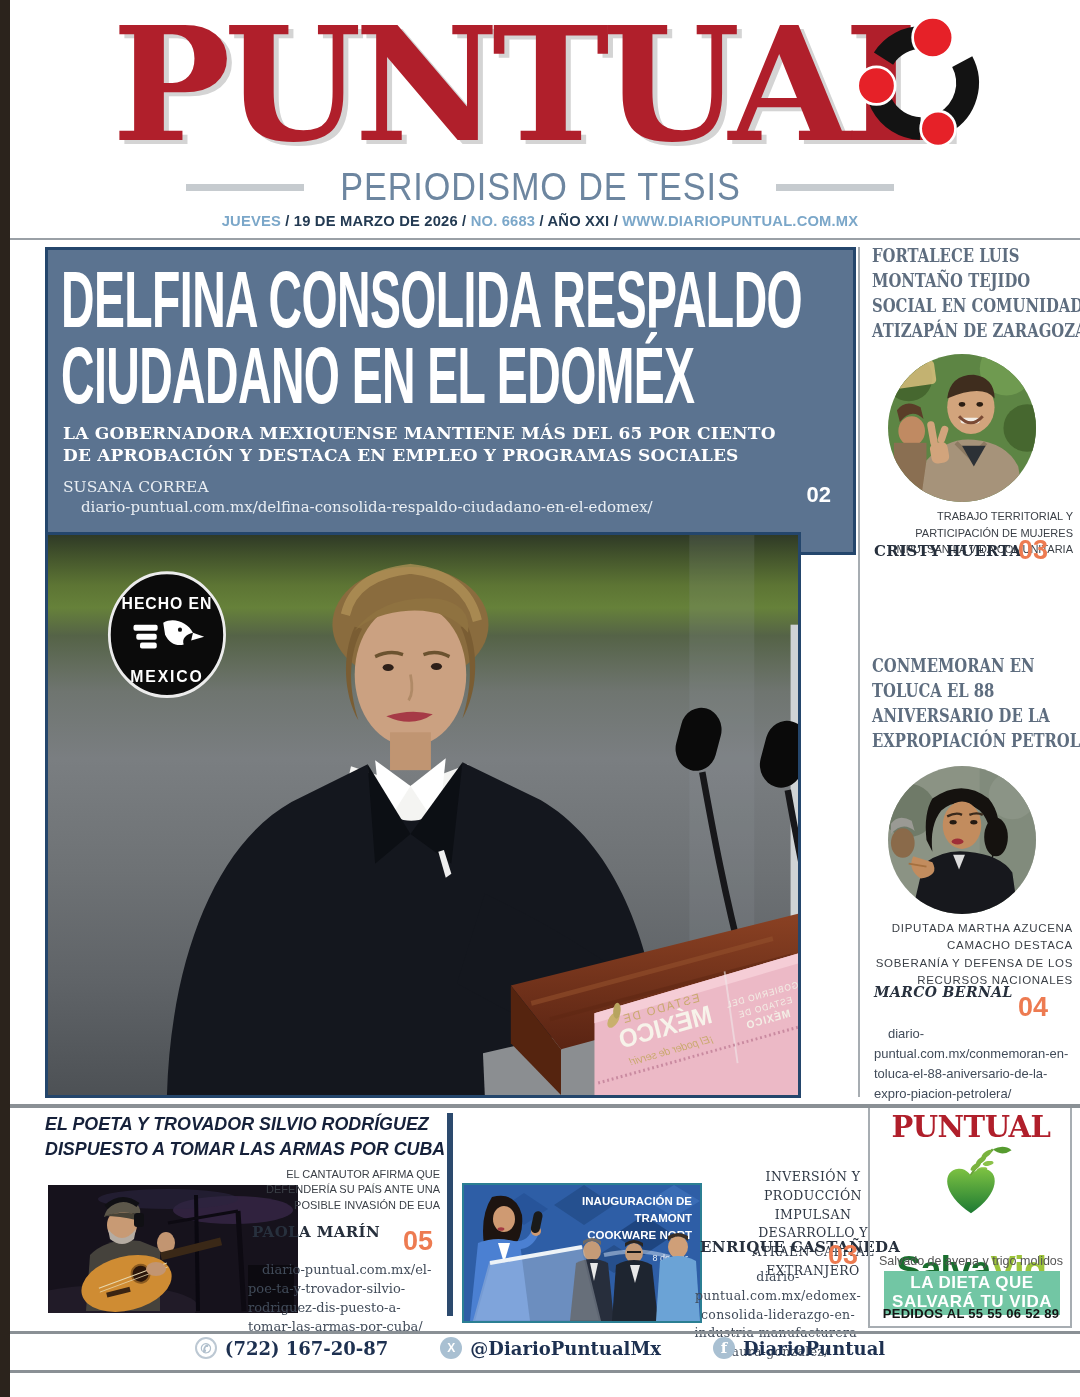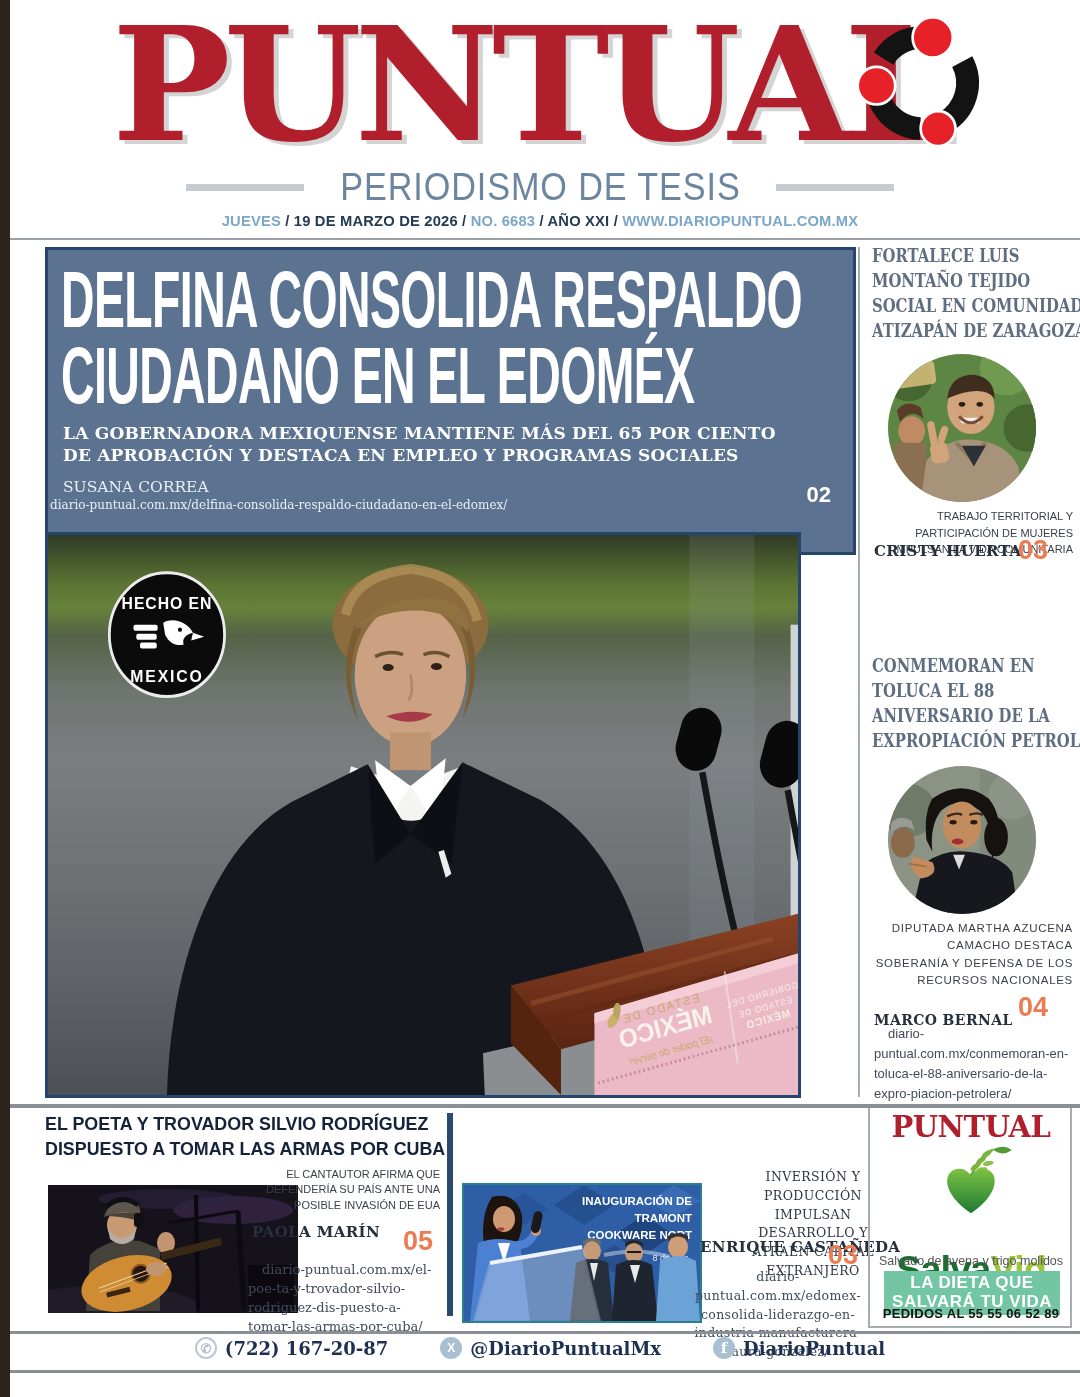--- a/index.html
+++ b/index.html
@@ -25,31 +25,31 @@
   
   .main-panel{left:45px;top:247px;width:811px;height:308px;background:#5b7390;
     border:3px solid #24466c;box-sizing:border-box;}
   .main-headline{position:absolute;left:13px;top:12px;color:#fff;font-weight:bold;}
   .main-headline div{white-space:nowrap;font-size:80px;line-height:0.95;letter-spacing:-1px;
     transform:scaleX(0.58);transform-origin:left top;}
   .main-subhead{position:absolute;left:15px;top:172px;width:730px;font-family:"DejaVu Serif",serif;
     font-weight:bold;font-size:17px;line-height:1.3;color:#fff;letter-spacing:0.2px;}
   .main-byline{position:absolute;left:15px;top:228px;font-family:"DejaVu Serif",serif;
     font-size:15.5px;color:#e9eef3;}
-  .main-url{position:absolute;left:2px;top:248px;font-family:"DejaVu Serif",serif;
-    font-size:12px;color:#e9eef3;}
+  .main-url{position:absolute;left:33px;top:248px;font-family:"DejaVu Serif",serif;
+    font-size:15px;color:#e9eef3;}
   .main-pagenum{position:absolute;right:22px;top:232px;font-size:22px;font-weight:bold;color:#fff;}
   
   .photo-frame{left:45px;top:532px;width:756px;height:566px;border:3px solid #24466c;
     box-sizing:border-box;background:#5c6a52;}
   .photo-frame svg{display:block;width:100%;height:100%;}
   
   .rule-thick{left:10px;top:1104px;width:1070px;height:4px;background:#8a9095;}
   
-  .bl-headline{left:45px;top:1112px;color:#16213a;font-weight:bold;}
+  .bl-headline{left:45px;top:1112px;color:#16213a;font-weight:bold;font-style:italic;}
   .bl-headline div{white-space:nowrap;font-size:19px;line-height:1.3;transform:scaleX(0.94);
     transform-origin:left top;}
   .bl-photo{left:48px;top:1185px;width:250px;height:128px;}
   .bl-photo svg,.bm-photo svg{display:block;width:100%;height:100%;}
   .bl-caption{left:243px;top:1167px;width:197px;text-align:right;font-size:11px;
     color:#3a3f46;line-height:1.4;}
   .byline{font-family:"DejaVu Serif",serif;font-weight:bold;font-size:15px;color:#27303d;
     letter-spacing:0.4px;white-space:nowrap;}
   .pagenum{font-size:27px;font-weight:bold;color:#ed7b51;}
   .bl-byline{left:252px;top:1223px;}
@@ -77,21 +77,21 @@
   .sb2-headline{left:872px;top:653px;}
   .circle-photo{width:148px;height:148px;border-radius:50%;overflow:hidden;}
   .circle-photo svg{display:block;width:100%;height:100%;}
   .sb1-photo{left:888px;top:354px;}
   .sb2-photo{left:888px;top:766px;}
   .sb-caption{width:202px;text-align:right;font-size:11px;color:#3a3f46;line-height:1.5;}
   .sb1-caption{left:871px;top:508px;}
   .sb2-caption{left:871px;top:920px;letter-spacing:0.7px;font-size:11.5px;}
   .sb1-byline{left:874px;top:542px;}
   .sb1-pagenum{left:1018px;top:535px;}
-  .sb2-byline{left:874px;top:1012px;font-size:14px;}
+  .sb2-byline{left:874px;top:984px;font-size:14px;font-style:italic;}
   .sb2-pagenum{left:1018px;top:992px;}
   .sb-url{width:198px;font-size:12.5px;color:#414b59;line-height:1.55;text-indent:14px;}
   .sb1-url{left:874px;top:588px;font-family:"DejaVu Serif",serif;}
   .sb2-url{left:874px;top:1024px;font-size:13px;}
   
   .ad-border-l{left:868px;top:1108px;width:2px;height:220px;background:#a7adb2;}
   .ad-border-r{left:1070px;top:1108px;width:2px;height:220px;background:#a7adb2;}
   .ad-bottom-rule{left:868px;top:1326px;width:204px;height:2px;background:#a7adb2;}
   .ad-brand{left:872px;top:1110px;width:198px;text-align:center;font-family:"DejaVu Serif",serif;
     font-weight:bold;font-size:29px;color:#b01f2b;letter-spacing:-0.5px;}

